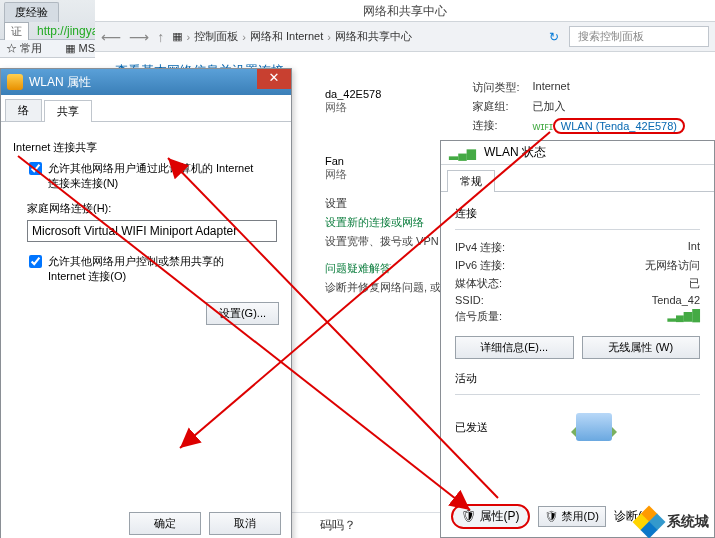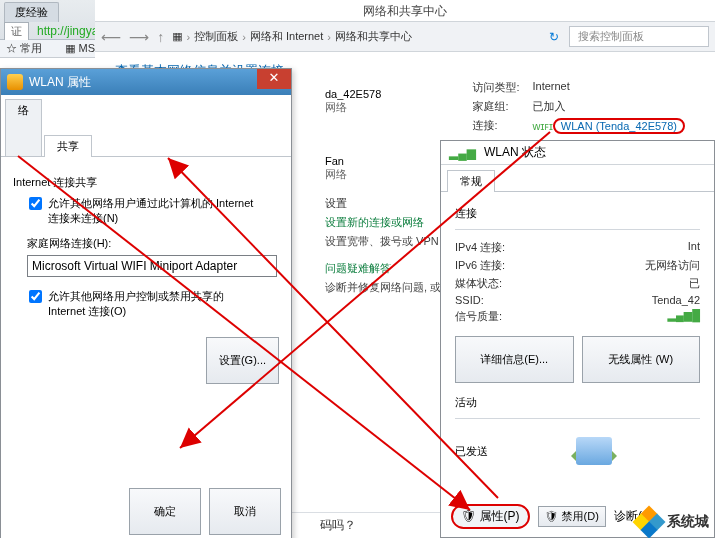--- a/index.html
+++ b/index.html
@@ -32,28 +32,28 @@
 .nsc-sec { margin: 14px 0 0 210px; font-size: 11px; }
 .nsc-sec-g { color: #0b7d3d; margin-bottom: 4px; display: block; }
 .nsc-sec-txt { color: #444; }
 
 .wlan-prop { position: absolute; top: 68px; left: 0; width: 292px; height: 478px; background: #fff; border: 1px solid #8a8f95; box-shadow: 2px 2px 6px rgba(0,0,0,.2); z-index: 10; }
 .wp-title { height: 26px; background: linear-gradient(#5aa0d8, #3a7fb8); display: flex; align-items: center; padding: 0 0 0 28px; color: #fff; position: relative; }
 .wp-title .icon { position: absolute; left: 6px; top: 5px; width: 16px; height: 16px; background: linear-gradient(#ffd050,#e89000); border-radius: 3px; }
 .wp-close { position: absolute; right: 0; top: 0; width: 34px; height: 20px; background: #c84030; color: #fff; text-align: center; line-height: 18px; font-size: 13px; }
 .wp-tabs { display: flex; border-bottom: 1px solid #c0c6cd; padding: 4px 4px 0 4px; }
 .wp-tab { border: 1px solid #c0c6cd; border-bottom: none; padding: 3px 12px; font-size: 11px; background: #eef1f4; margin-right: 2px; cursor: pointer; }
-.wp-tab.active { background: #fff; position: relative; top: 1px; margin-top: 35px; }
+.wp-tab.active { background: #fff; position: relative; top: 1px; }
 .wp-body { padding: 12px 12px; font-size: 11px; }
 .wp-sec-lbl { margin: 6px 0; }
 .wp-cb { display: flex; align-items: flex-start; margin: 6px 16px; }
 .wp-cb input { margin-right: 6px; margin-top: 1px; }
 .wp-select { width: 250px; border: 1px solid #7a7f85; padding: 3px 4px; font-family: "Segoe UI", sans-serif; font-size: 12px; background: #fff; margin-left: 14px; }
 .wp-btn-row { text-align: right; margin-top: 18px; }
-.wp-btn, .ws-btn, .ok-btn { border: 1px solid #9aa2aa; background: linear-gradient(#f8f9fb,#e6eaef); padding: 15px 12px; font-size: 11px; cursor: pointer; }
+.wp-btn, .ws-btn, .ok-btn { border: 1px solid #9aa2aa; background: linear-gradient(#f8f9fb,#e6eaef); padding: 3px 12px; font-size: 11px; cursor: pointer; }
 .wp-footer { position: absolute; bottom: 10px; right: 10px; display: flex; gap: 8px; align-items: flex-end; }
 .ok-btn { width: 72px; }
 
 .wlan-status { position: absolute; top: 140px; left: 440px; width: 275px; height: 398px; background: #fff; border: 1px solid #8a8f95; z-index: 5; }
 .ws-title { height: 24px; background: #fff; border-bottom: 1px solid #d0d5da; display: flex; align-items: center; padding: 0 8px; font-size: 12px; }
 .ws-sig { color: #4a4; margin-right: 8px; }
 .ws-tabs { display: flex; padding: 4px 6px 0 6px; border-bottom: 1px solid #c0c6cd; }
 .ws-tab { border: 1px solid #c0c6cd; border-bottom: none; padding: 3px 12px; font-size: 11px; background: #fff; position: relative; top: 1px; }
 .ws-body { padding: 10px 14px; font-size: 11px; }
 .ws-group-lbl { margin: 4px 0 8px 0; }

